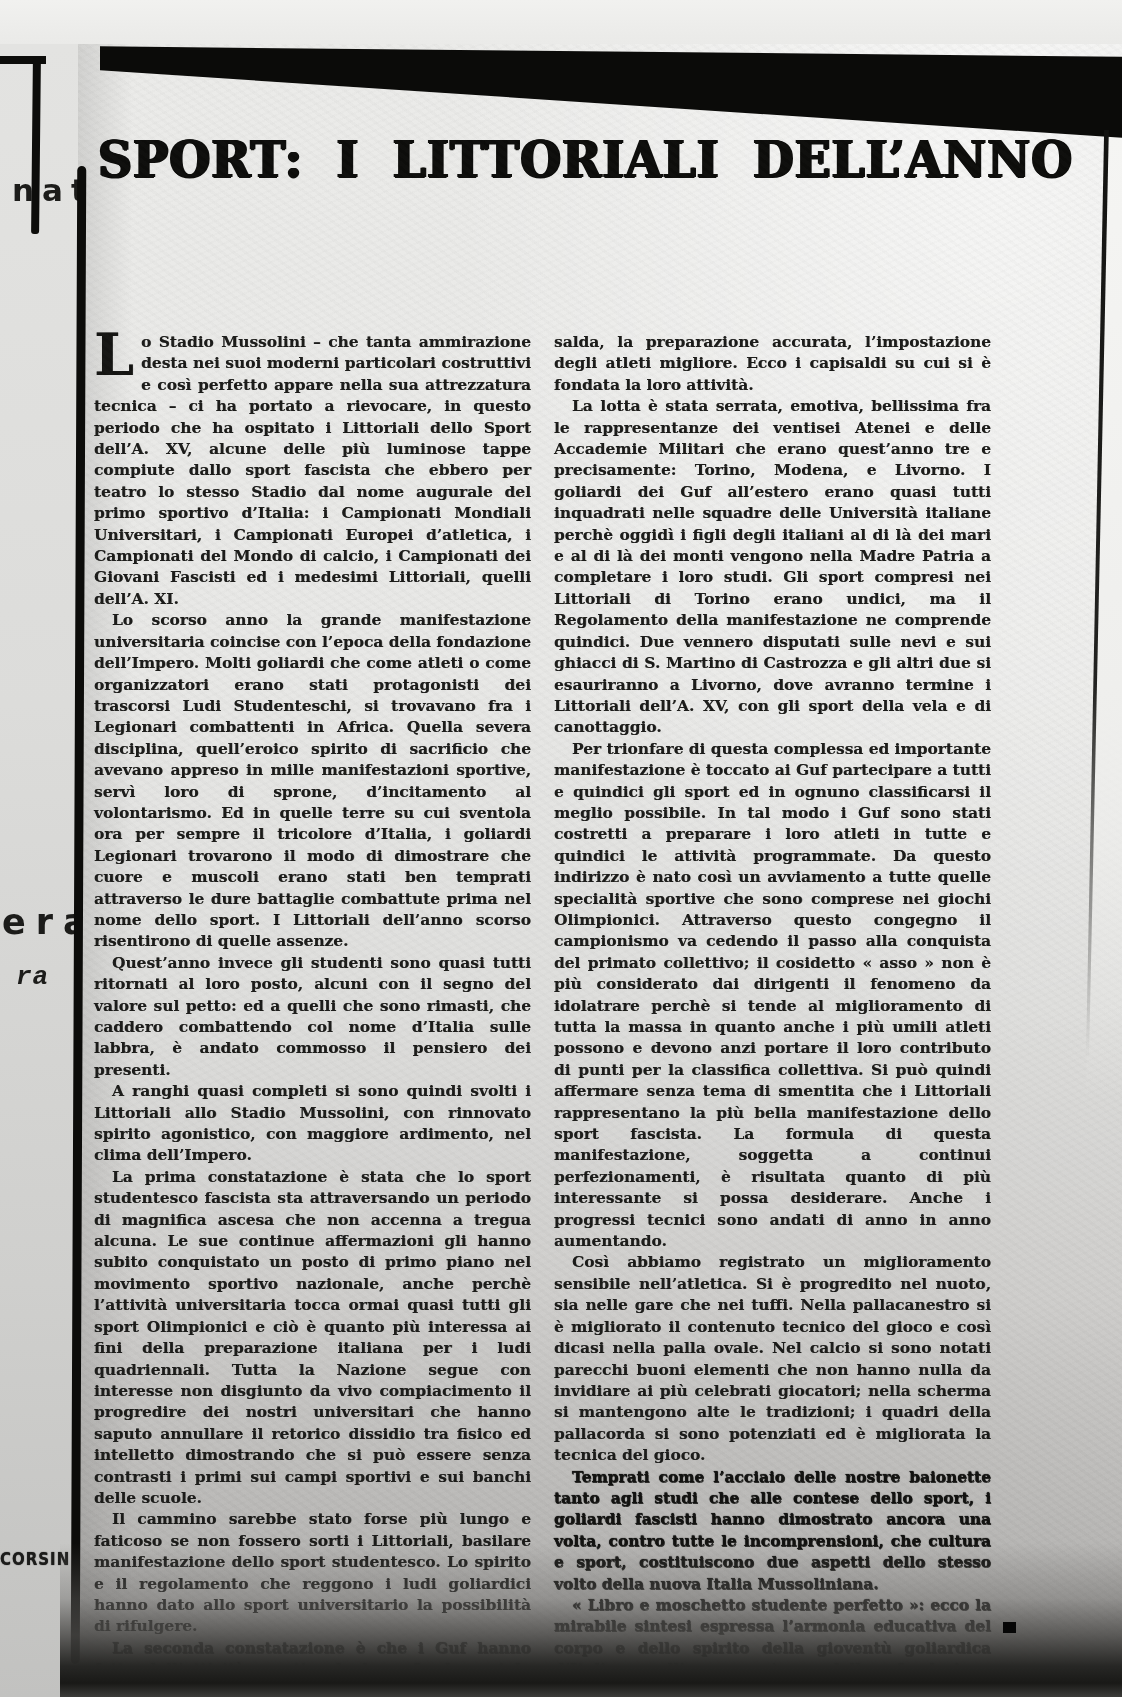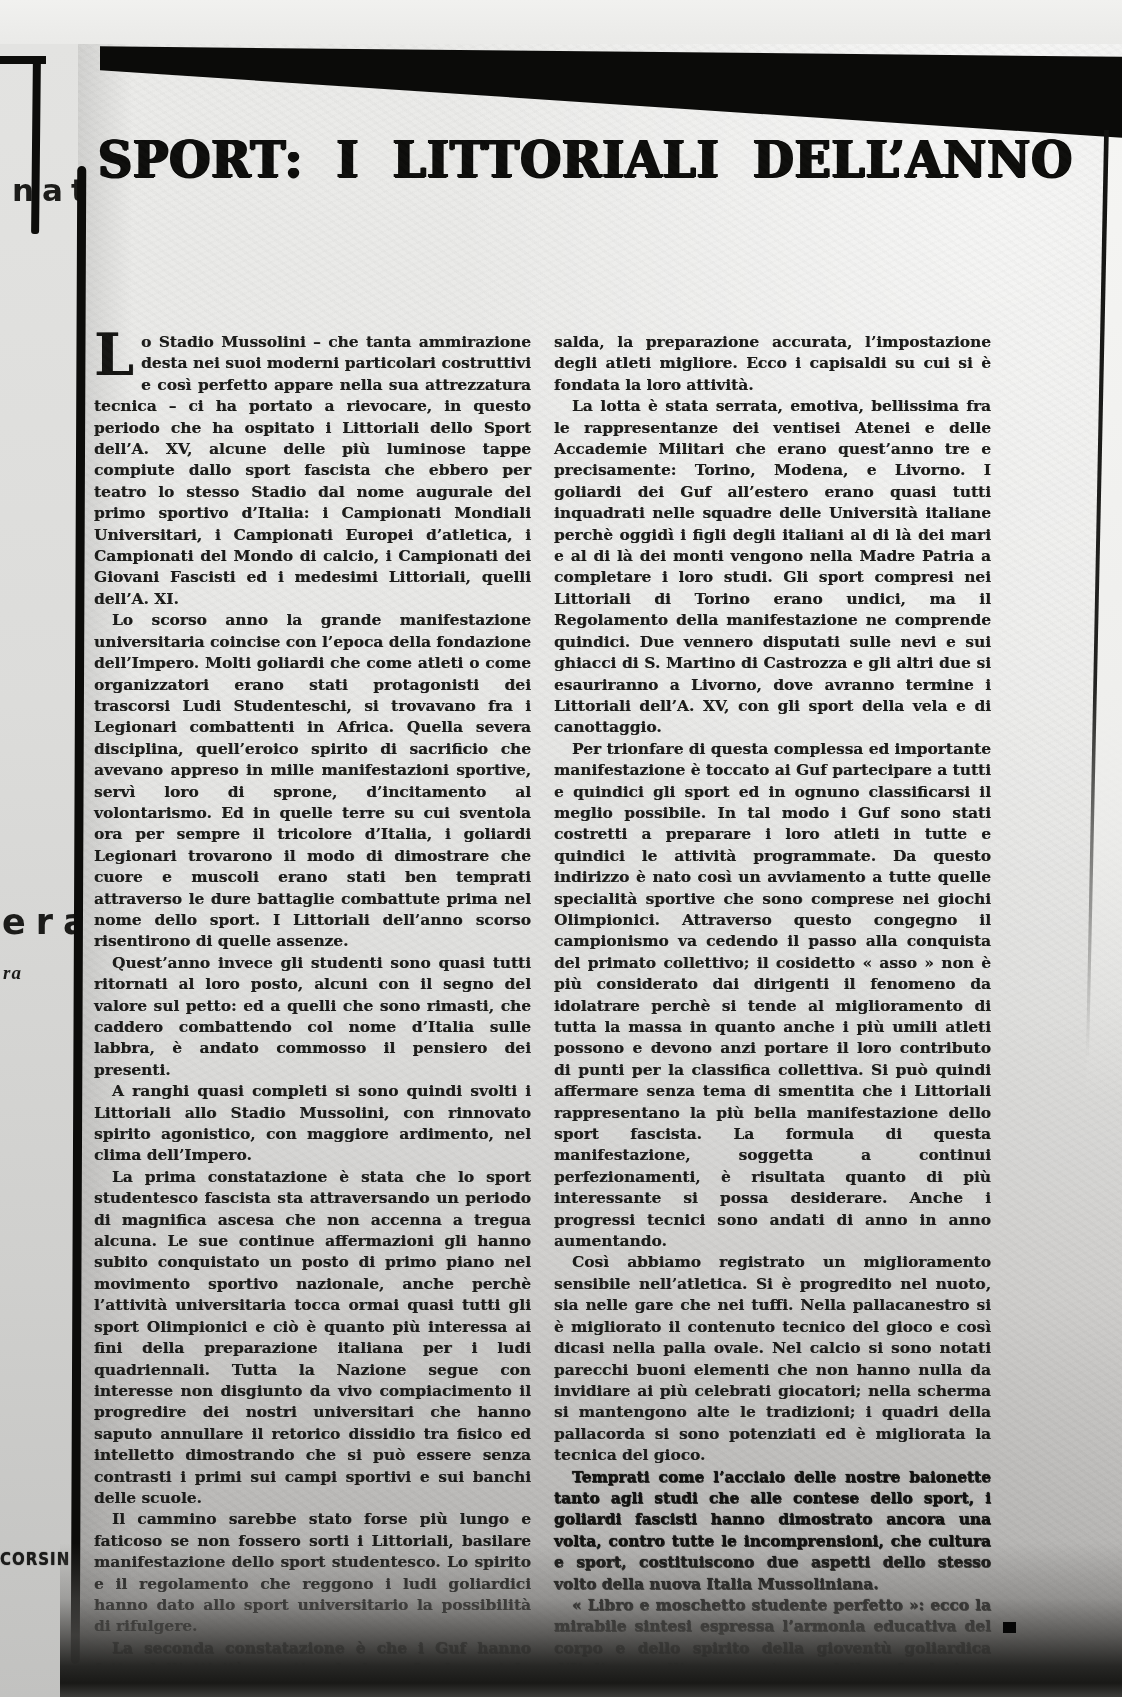--- a/index.html
+++ b/index.html
@@ -35,21 +35,21 @@
   .corner-mark-v{position:absolute;left:32px;top:58px;width:8px;height:176px;background:#0d0d0b;
     border-radius:3px;transform:rotate(0.6deg);z-index:6;}
   .bottom-shadow{position:absolute;left:60px;top:1543px;width:1062px;height:154px;z-index:7;
     background:linear-gradient(180deg, rgba(110,109,107,0) 0%, rgba(104,103,101,0.42) 36%,
       rgba(72,71,69,0.82) 60%, #272725 80%, #191917 91%, #3c3c3a 100%);}
   .black-square{position:absolute;left:1003px;top:1622px;width:13px;height:11px;background:#060606;z-index:8;}
   
   .frag{position:absolute;font-family:"DejaVu Sans", sans-serif;font-weight:bold;color:#1c1c1a;white-space:nowrap;}
   .frag-nati{left:12px;top:128px;font-size:31px;letter-spacing:8px;}
   .frag-era{left:2px;top:858px;font-size:35px;letter-spacing:10px;}
-  .frag-ra{left:3px;top:918px;font-size:19px;font-style:italic;font-family:Liberation Serif, serif;letter-spacing:1px;}
+  .frag-ra{left:16px;top:918px;font-size:26px;font-style:italic;font-family:Liberation Mono, monospace;letter-spacing:1px;}
   .frag-corsin{left:0;top:1506px;font-size:15px;letter-spacing:1px;transform:scaleY(1.15);
     text-shadow:0 0 1px #222;}
   
   .title{position:absolute;left:20px;top:88px;width:930px;margin:0;
     font-family:"DejaVu Serif", serif;font-weight:900;font-size:47px;line-height:52px;
     color:#0d0d0b;white-space:nowrap;letter-spacing:1px;word-spacing:16px;
     transform:scaleY(1.08);transform-origin:left top;
     text-shadow:1.4px 0 0 #0d0d0b,-1.2px 0 0 #0d0d0b,0 0.8px 0 #0d0d0b,0 -0.6px 0 #0d0d0b;}
   .col{position:absolute;top:288px;width:437px;color:#1b1b19;
     font-size:15.4px;line-height:21.4px;text-align:justify;font-weight:bold;

